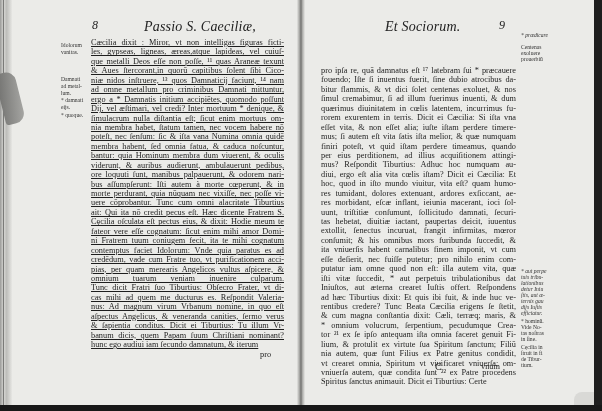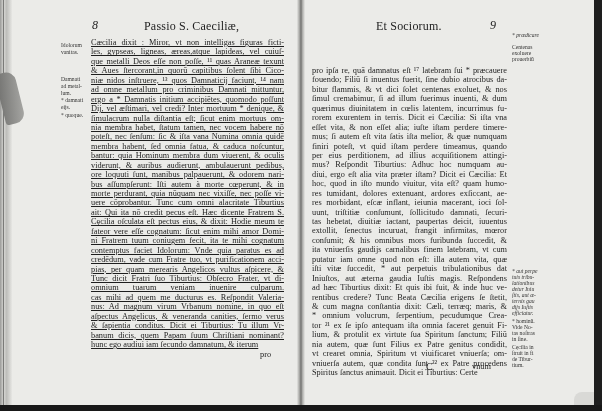--- a/index.html
+++ b/index.html
@@ -8,23 +8,23 @@
   .left-edge { position:absolute; left:0; top:0; width:12px; height:405px; background:linear-gradient(90deg,#9a9a98 0%,#d8d8d5 30%,#bdbdba 55%,#e6e6e3 100%); }
   .left-edge .line { position:absolute; left:3px; top:0; width:1px; height:405px; background:#7a7a78; }
   .clip { position:absolute; left:0; top:72px; width:20px; height:52px; background:linear-gradient(100deg,#6e6e6c,#a8a8a5); border-radius:3px 10px 10px 3px; transform:rotate(-14deg); }
   .gutter { position:absolute; left:297px; top:0; width:8px; height:405px; background:linear-gradient(90deg,#e6e6e3 0%,#9d9d9a 35%,#6f6f6d 50%,#a6a6a3 65%,#e9e9e6 100%); }
   .right-edge { position:absolute; left:594px; top:0; width:8px; height:411px; background:#1e1e1e; }
   .right-corner { position:absolute; left:574px; top:392px; width:28px; height:19px; background:#d9d9d6; border-radius:8px 0 0 0; }
   .bottom-shadow { position:absolute; left:0; top:405px; width:602px; height:6px; background:#181818; }
 
   .page { position:absolute; top:0; height:405px; }
   .page-left { left:12px; width:285px; }
-  .page-right { left:296px; width:245px; }
+  .page-right { left:305px; width:245px; }
 
-  .running-head { position:absolute; top:19px; font-family:"Liberation Serif", serif; font-size:12px; color:#222; letter-spacing:0.2px; }
+  .running-head { position:absolute; top:19px; font-family:"Liberation Serif", serif; font-style:italic; font-size:14px; color:#222; letter-spacing:0.2px; }
   .folio { position:absolute; top:18px; font-family:"Liberation Serif", serif; font-style:italic; font-size:12px; color:#222; }
 
   .body-text { position:absolute; font-family:"Liberation Serif", serif; font-size:8.3px; line-height:9.45px; color:#1e1e1e; text-align:justify; text-align-last:justify; }
   .body-text .ln { display:block; white-space:nowrap; overflow:hidden; height:9.45px; }
   .body-text .ln.last { text-align-last:left; }
 
   .margin-notes { position:absolute; font-family:"Liberation Serif", serif; font-size:5.6px; line-height:6.4px; color:#333; }
   .margin-notes .note { position:absolute; white-space:nowrap; }
   .margin-notes .note.it { font-style:italic; }
 
@@ -75,59 +75,60 @@
         <span class="ln">bus aſſumpſerunt: Iſti autem à morte cœperunt, &amp; in</span>
         <span class="ln">morte perdurant, quia nūquam nec vixiſſe, nec poſſe vi-</span>
         <span class="ln">uere cōprobantur. Tunc cum omni alacritate Tiburtius</span>
         <span class="ln">ait: Qui ita nō credit pecus eſt. Hæc dicente Fratrem S.</span>
         <span class="ln">Cęcilia oſculata eſt pectus eius, &amp; dixit: Hodie meum te</span>
         <span class="ln">fateor vere eſſe cognatum: ſicut enim mihi amor Domi-</span>
         <span class="ln">ni Fratrem tuum coniugem fecit, ita te mihi cognatum</span>
         <span class="ln">contemptus faciet Idolorum: Vnde quia paratus es ad</span>
         <span class="ln">credēdum, vade cum Fratre tuo, vt purificationem acci-</span>
         <span class="ln">pias, per quam merearis Angelicos vultus aſpicere, &amp;</span>
+        <span class="ln">omnium tuarum veniam inuenire culparum.</span>
         <span class="ln">Tunc dicit Fratri ſuo Tiburtius: Obſecro Frater, vt di-</span>
-        <span class="ln">omnium tuarum veniam inuenire culparum.</span>
         <span class="ln">cas mihi ad quem me ducturus es. Reſpondit Valeria-</span>
         <span class="ln">nus: Ad magnum virum Vrbanum nomine, in quo eſt</span>
         <span class="ln">aſpectus Angelicus, &amp; veneranda canities, ſermo verus</span>
         <span class="ln">&amp; ſapientia conditus. Dicit ei Tiburtius: Tu illum Vr-</span>
         <span class="ln">banum dicis, quem Papam ſuum Chriſtiani nominant?</span>
         <span class="ln last">hunc ego audiui iam ſecundo damnatum, &amp; iterum</span>
       </div>
   <div class="catchword" style="left: 248px; top: 350px;">pro</div>
     </div>
 
   <div class="page page-right">
     <div class="running-head" style="left:80px;">Et Sociorum.</div>
     <div class="folio" style="left:194px;">9</div>
   <div class="body-text" style="left: 16px; top: 30px; width: 195px; margin-top: 36px;">
         <span class="ln">pro ipſa re, quā damnatus eſt ¹⁷ latebram ſui * præcauere</span>
-        <span class="ln">fouendo; Filiū ſi inuentus fuerit, ſine dubio atrocibus da-</span>
+        <span class="ln">fouendo; Iſte ſi inuentus fuerit, ſine dubio atrocibus da-</span>
         <span class="ln">bitur flammis, &amp; vt dici ſolet centenas exoluet, &amp; nos</span>
         <span class="ln">ſimul cremabimur, ſi ad illum fuerimus inuenti, &amp; dum</span>
         <span class="ln">quærimus diuinitatem in cœlis latentem, incurrimus fu-</span>
         <span class="ln">rorem exurentem in terris. Dicit ei Cæcilia: Si iſta vna</span>
         <span class="ln">eſſet vita, &amp; non eſſet alia; iuſte iſtam perdere timere-</span>
         <span class="ln">mus; ſi autem eſt vita ſatis iſta melior, &amp; quæ numquam</span>
         <span class="ln">finiri poteſt, vt quid iſtam perdere timeamus, quando</span>
         <span class="ln">per eius perditionem, ad illius acquiſitionem attingi-</span>
         <span class="ln">mus? Reſpondit Tiburtius: Adhuc hoc numquam au-</span>
-        <span class="ln">diui, ergo eſt alia vita præter iſtam? Dicit ei Cæcilia: Et</span>
+        <span class="ln">diui, ergo eſt alia vita cœlis iſtam? Dicit ei Cæcilia: Et</span>
         <span class="ln">hoc, quod in iſto mundo viuitur, vita eſt? quam humo-</span>
         <span class="ln">res tumidant, dolores extenuant, ardores exſiccant, ae-</span>
         <span class="ln">res morbidant, eſcæ inflant, ieiunia macerant, ioci ſol-</span>
         <span class="ln">uunt, triſtitiæ conſumunt, ſollicitudo damnati, ſecuri-</span>
         <span class="ln">tas hebetat, diuitiæ iactant, paupertas deicit, iuuentus</span>
         <span class="ln">extollit, ſenectus incuruat, frangit infirmitas, mœror</span>
         <span class="ln">conſumit; &amp; his omnibus mors furibunda ſuccedit, &amp;</span>
-        <span class="ln">ita vniuerſis gaudijs carnalibus finem latebram, vt cum</span>
+        <span class="ln">ita vniuerſis habent carnalibus finem imponit, vt cum</span>
+        <span class="ln">eſſe deſierit, nec fuiſſe putetur; pro nihilo enim com-</span>
         <span class="ln">putatur iam omne quod non eſt: illa autem vita, quæ</span>
         <span class="ln">iſti vitæ ſuccedit, * aut perpetuis tribulationibus dat</span>
-        <span class="ln">Iniuſtos, aut æterna gaudia Iuſtis magis. Reſpondens</span>
+        <span class="ln">Iniuſtos, aut æterna crearet Iuſtis offert. Reſpondens</span>
         <span class="ln">ad hæc Tiburtius dixit: Et quis ibi fuit, &amp; inde huc ve-</span>
         <span class="ln">rentibus credere? Tunc Beata Cæcilia erigens ſe ſtetit,</span>
         <span class="ln">&amp; cum magna conſtantia dixit: Cæli, terræq; maris, &amp;</span>
         <span class="ln">* omnium volucrum, ſerpentium, pecudumque Crea-</span>
         <span class="ln">tor ²¹ ex ſe ipſo antequam iſta omnia faceret genuit Fi-</span>
         <span class="ln">lium, &amp; protulit ex virtute ſua Spiritum ſanctum; Filiū</span>
         <span class="ln">nia autem, quæ ſunt Filius ex Patre genitus condidit,</span>
         <span class="ln">vt crearet omnia, Spiritum vt viuificaret vniuerſa; om-</span>
         <span class="ln">vniuerſa autem, quæ condita ſunt ²² ex Patre procedens</span>
         <span class="ln last">Spiritus ſanctus animauit. Dicit ei Tiburtius: Certe</span>

